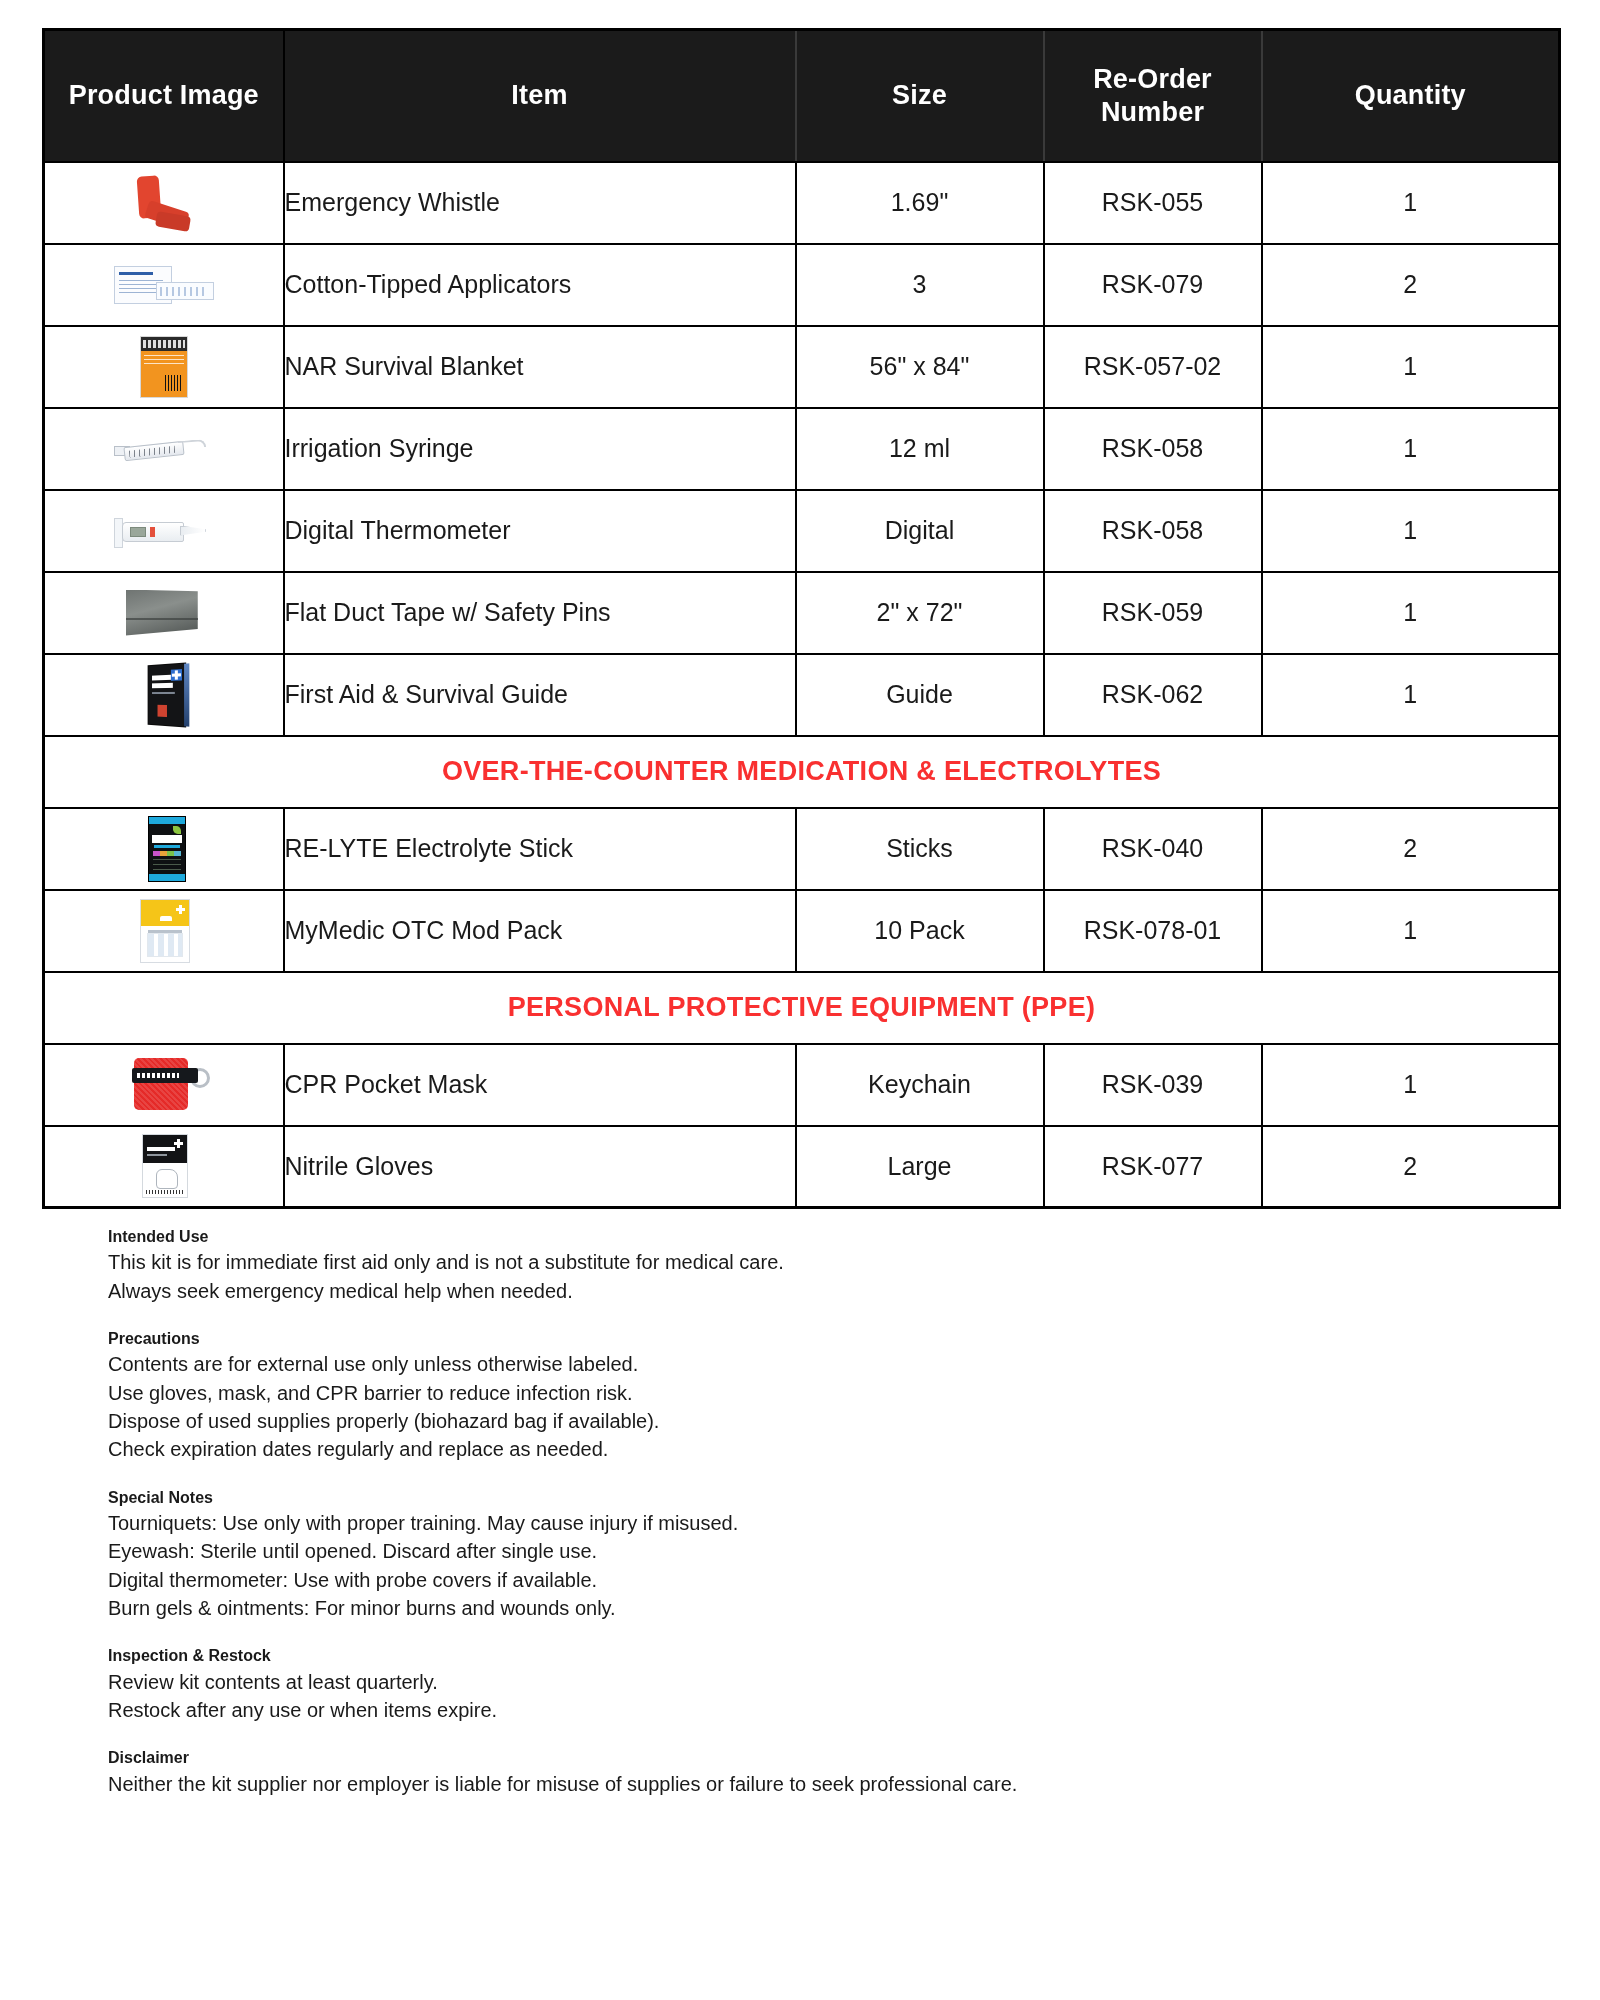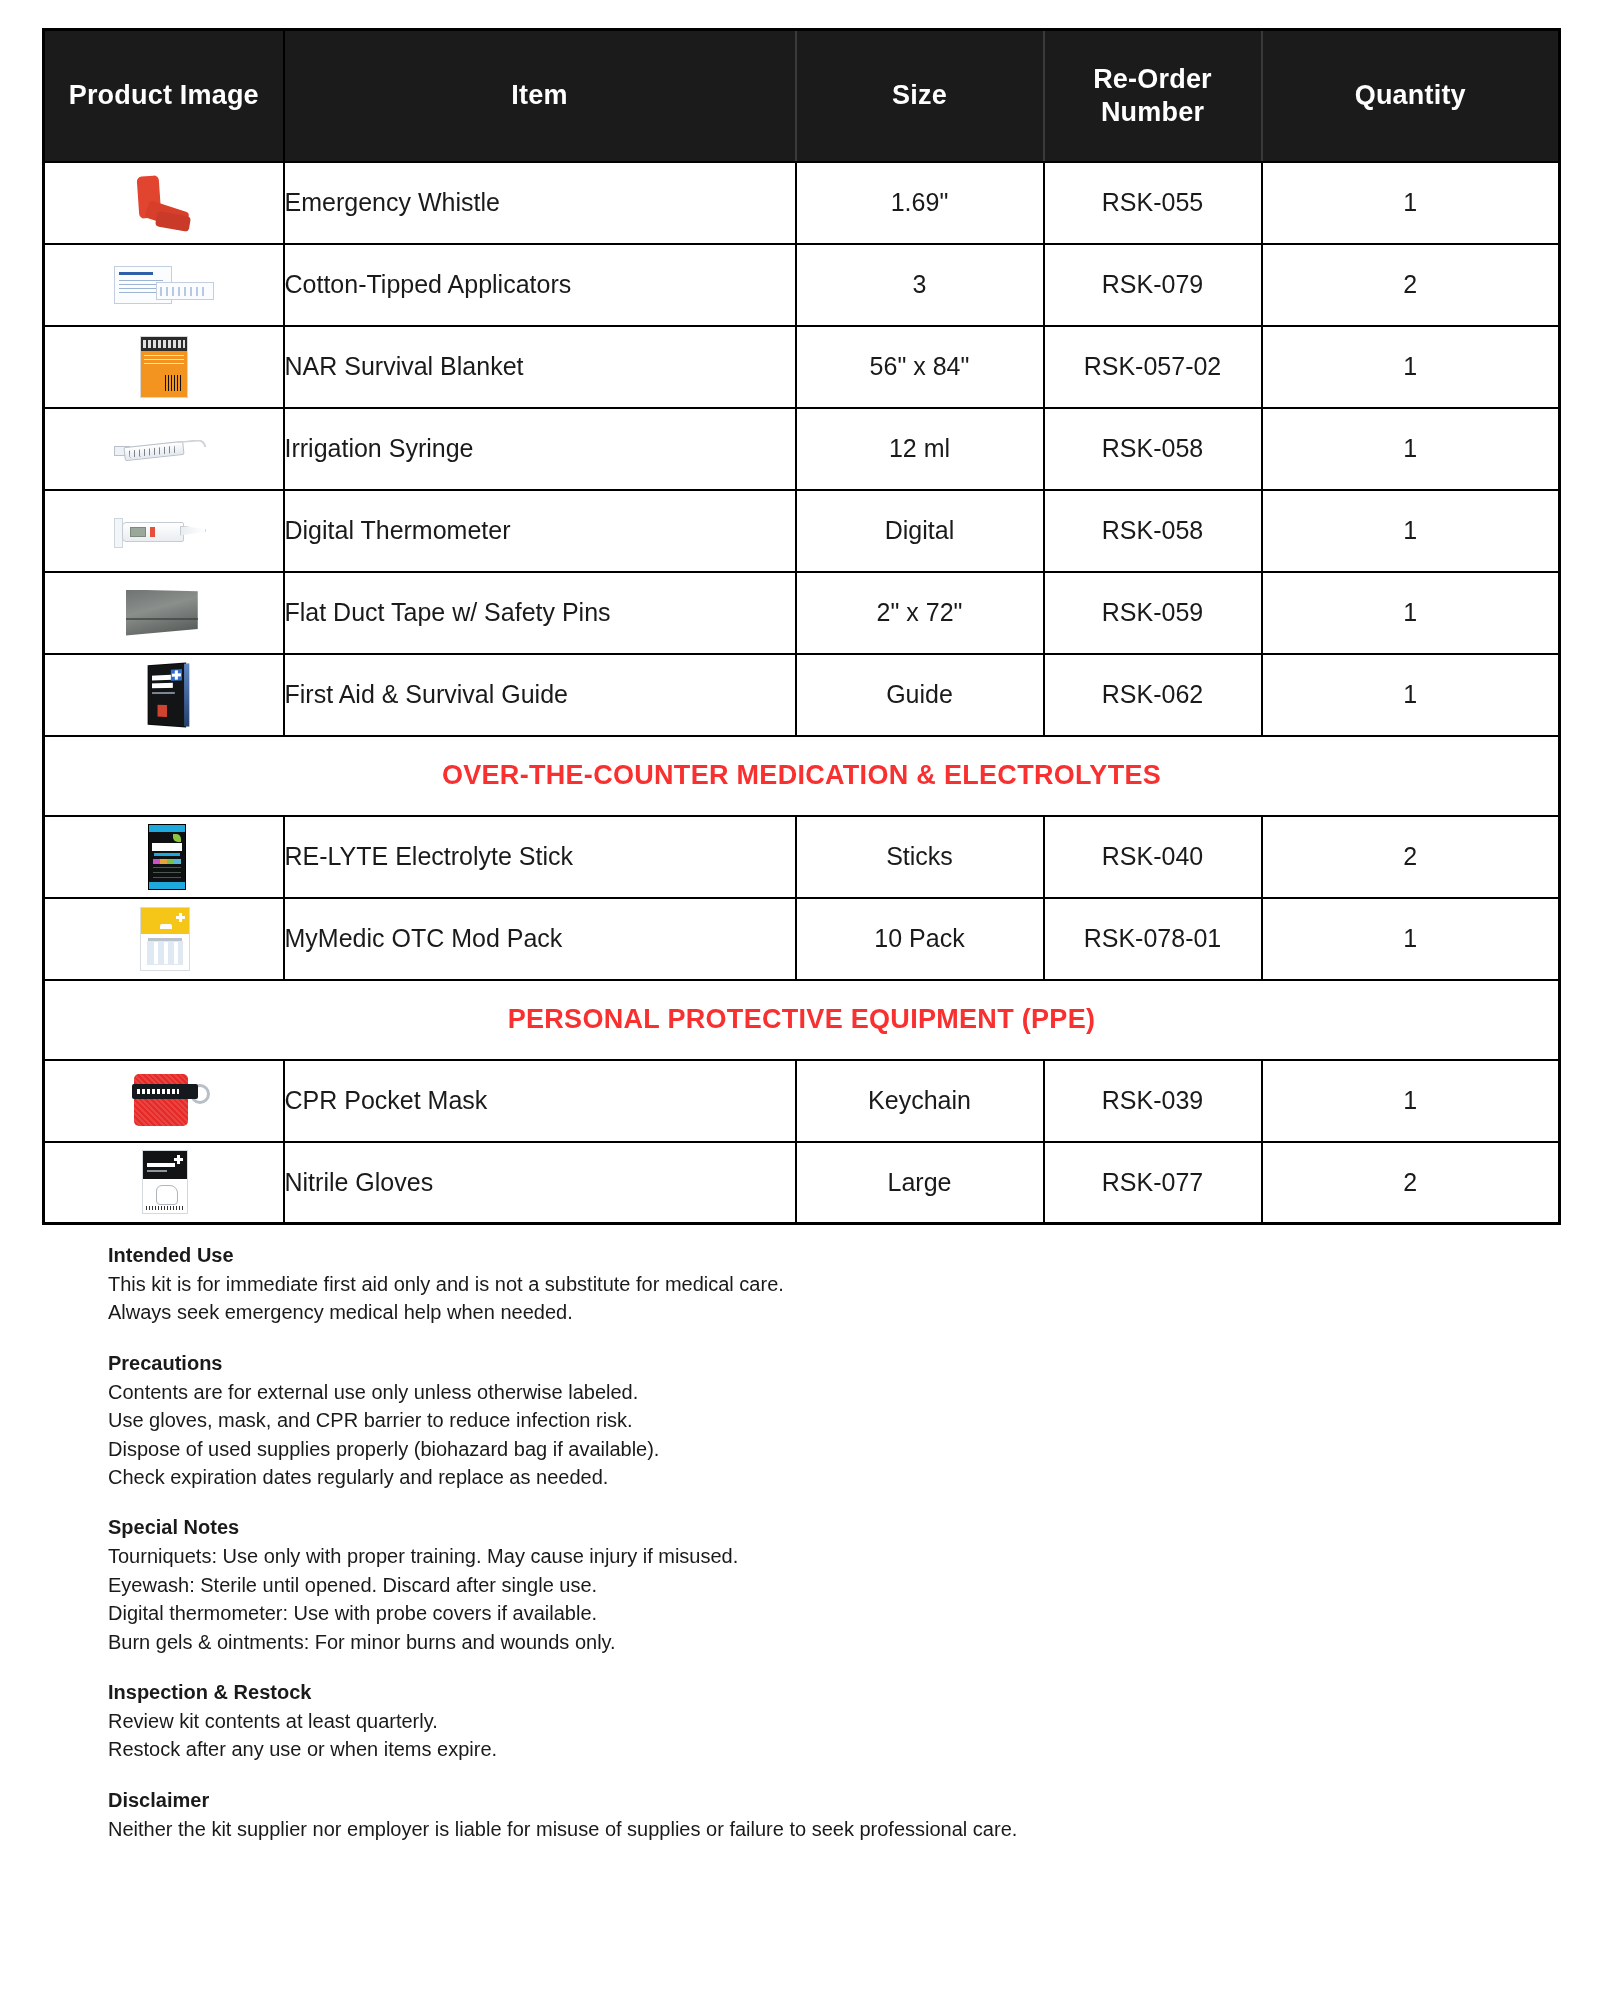--- a/index.html
+++ b/index.html
@@ -60,21 +60,21 @@
     font-size: 25px;
     color: #1a1a1a;
     vertical-align: middle;
     background: #fff;
   }
   td.cell-img { text-align: center; }
   td.cell-item { text-align: left; padding-left: 24px; }
   td.cell-size, td.cell-ron, td.cell-qty { text-align: center; }
 
   tr.section-row td {
-    height: 80px;
+    height: 72px;
     text-align: center;
     vertical-align: middle;
     color: #f93030;
     font-size: 27px;
     font-weight: bold;
     letter-spacing: .3px;
   }
 
   
   .thumb {
@@ -329,21 +329,21 @@
   }
   .notes-title {
     text-align: center;
     font-size: 21px;
     font-weight: bold;
     margin: 0 0 6px 0;
     padding-right: 300px;
   }
   .note-block { margin-bottom: 22px; }
   .note-head {
-    font-size: 20px;
+    font-size: 16px;
     font-weight: bold;
     line-height: 1.45;
   }
   .note-line {
     font-size: 20px;
     line-height: 1.42;
   }
   .note-line b { font-weight: normal; }
 </style>
 </head>

